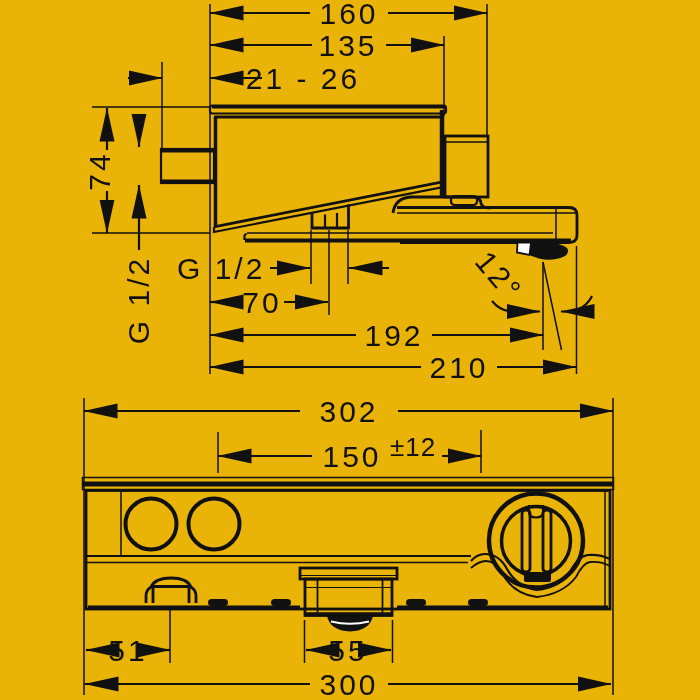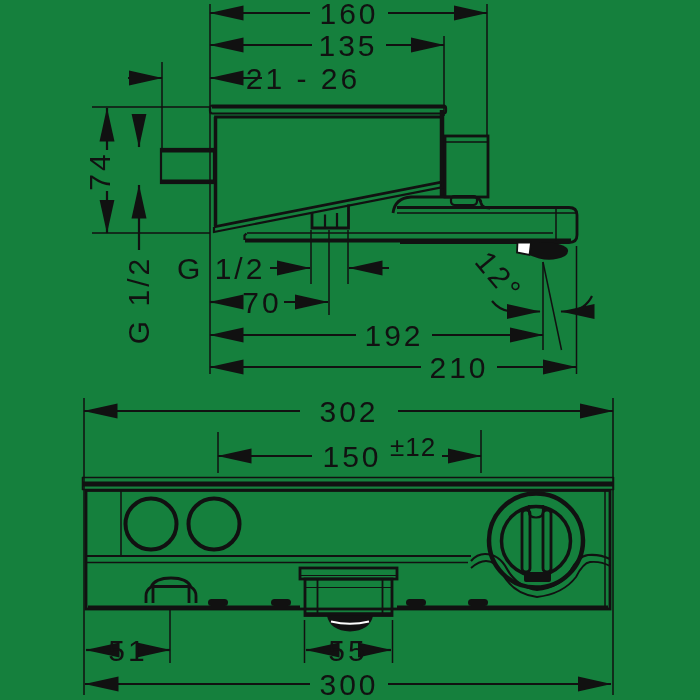--- a/index.html
+++ b/index.html
@@ -1,16 +1,16 @@
 <!DOCTYPE html>
 <html><head>
 <meta charset="utf-8">
 <style>
   html,body{margin:0;padding:0;background:#ffffff;}
-  .stage{width:700px;height:700px;background:#15803d;position:relative;overflow:hidden;}
+  .stage{width:700px;height:700px;background:#eab308;position:relative;overflow:hidden;}
   svg{display:block;}
   svg text{font-family:"Liberation Sans","DejaVu Sans",sans-serif;fill:#111;}
   .dim-txt{font-size:30px;letter-spacing:3px;}
   .dim-txt-sm{font-size:26px;letter-spacing:1px;}
   .ln{stroke:#111;fill:none;}
   .thin{stroke-width:1.5;}
   .med{stroke-width:2.2;}
   .out{stroke-width:2.8;}
   .thick{stroke-width:4;}
   .fillblk{fill:#111;stroke:none;}

